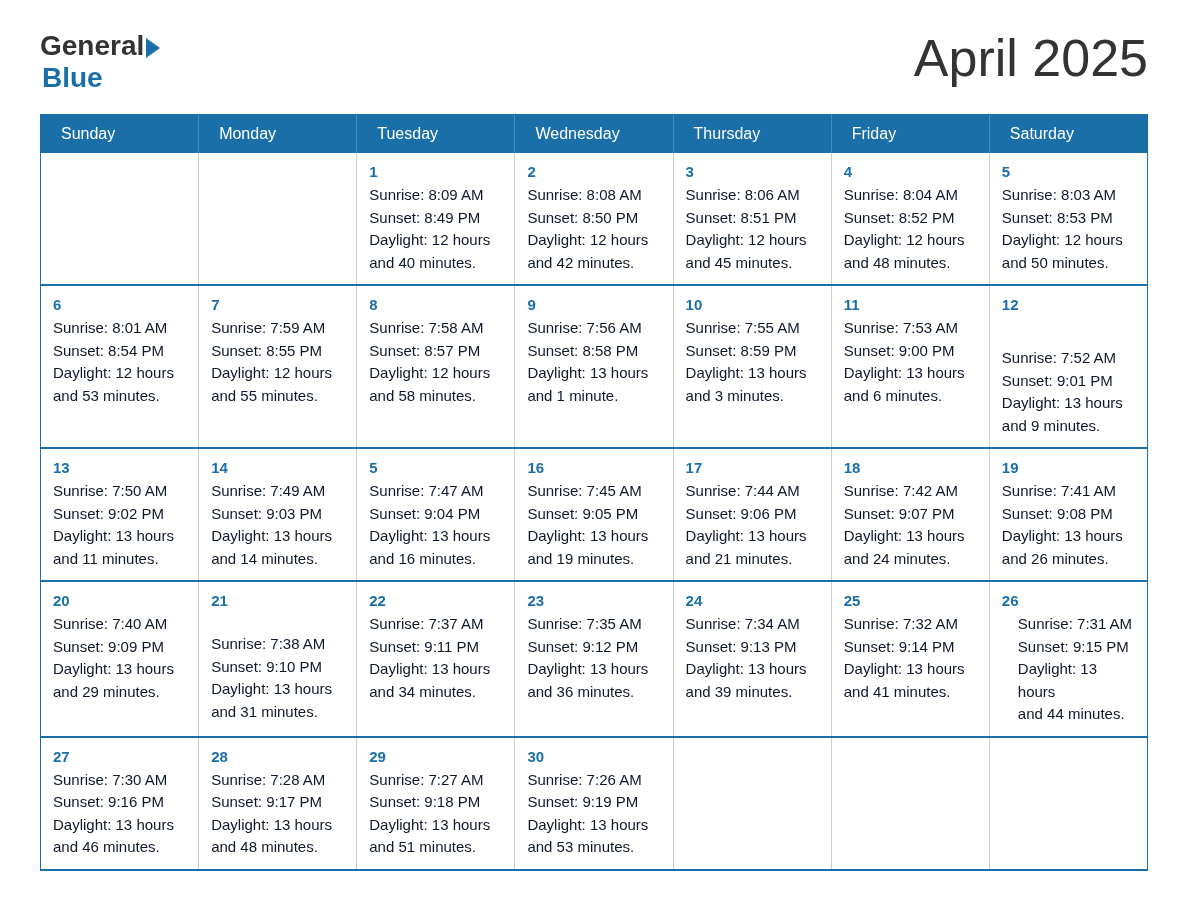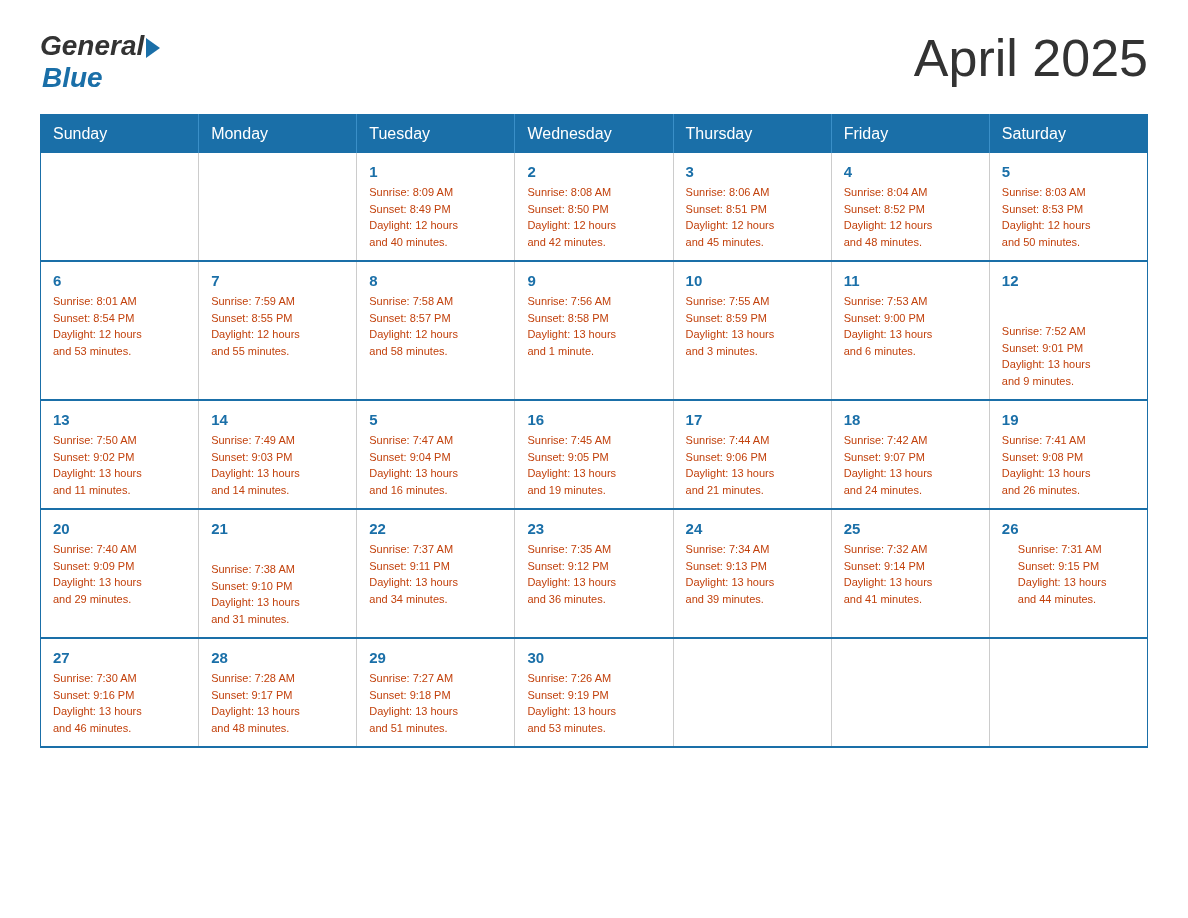--- a/index.html
+++ b/index.html
@@ -12,21 +12,20 @@
     }
     .header {
       display: flex;
       justify-content: space-between;
       align-items: flex-start;
       margin-bottom: 20px;
     }
     .logo {
       display: flex;
       align-items: center;
-      font-style: italic;
     }
     .logo-text-general {
       font-size: 28px;
       font-weight: bold;
       color: #333;
     }
     .logo-arrow {
       width: 0;
       height: 0;
       border-left: 14px solid #1a6fa8;
@@ -66,21 +65,21 @@
     .calendar {
       width: 100%;
       border-collapse: collapse;
       border: 1px solid #1a6fa8;
     }
     .calendar thead tr {
       background-color: #1a6fa8;
     }
     .calendar thead th {
       color: #fff;
-      padding: 10px 12px;
+      padding: 10px 20px;
       text-align: left;
       font-size: 16px;
       font-weight: normal;
       border-right: 1px solid #3a8fc8;
     }
     .calendar thead th:last-child {
       border-right: none;
     }
     .calendar tbody tr {
       border-bottom: 2px solid #1a6fa8;
@@ -97,22 +96,22 @@
       border-right: none;
     }
     .day-number {
       font-size: 15px;
       font-weight: bold;
       color: #1a6fa8;
       display: block;
       margin-bottom: 4px;
     }
     .day-info {
-      color: #c2410c;
-      font-size: 11px;
+      color: #0f172a;
+      font-size: 15px;
       line-height: 1.5;
     }
     .empty-cell {
       background: #fff;
     }
   </style>
 </head>
 <body>
 
 <div class="header">

